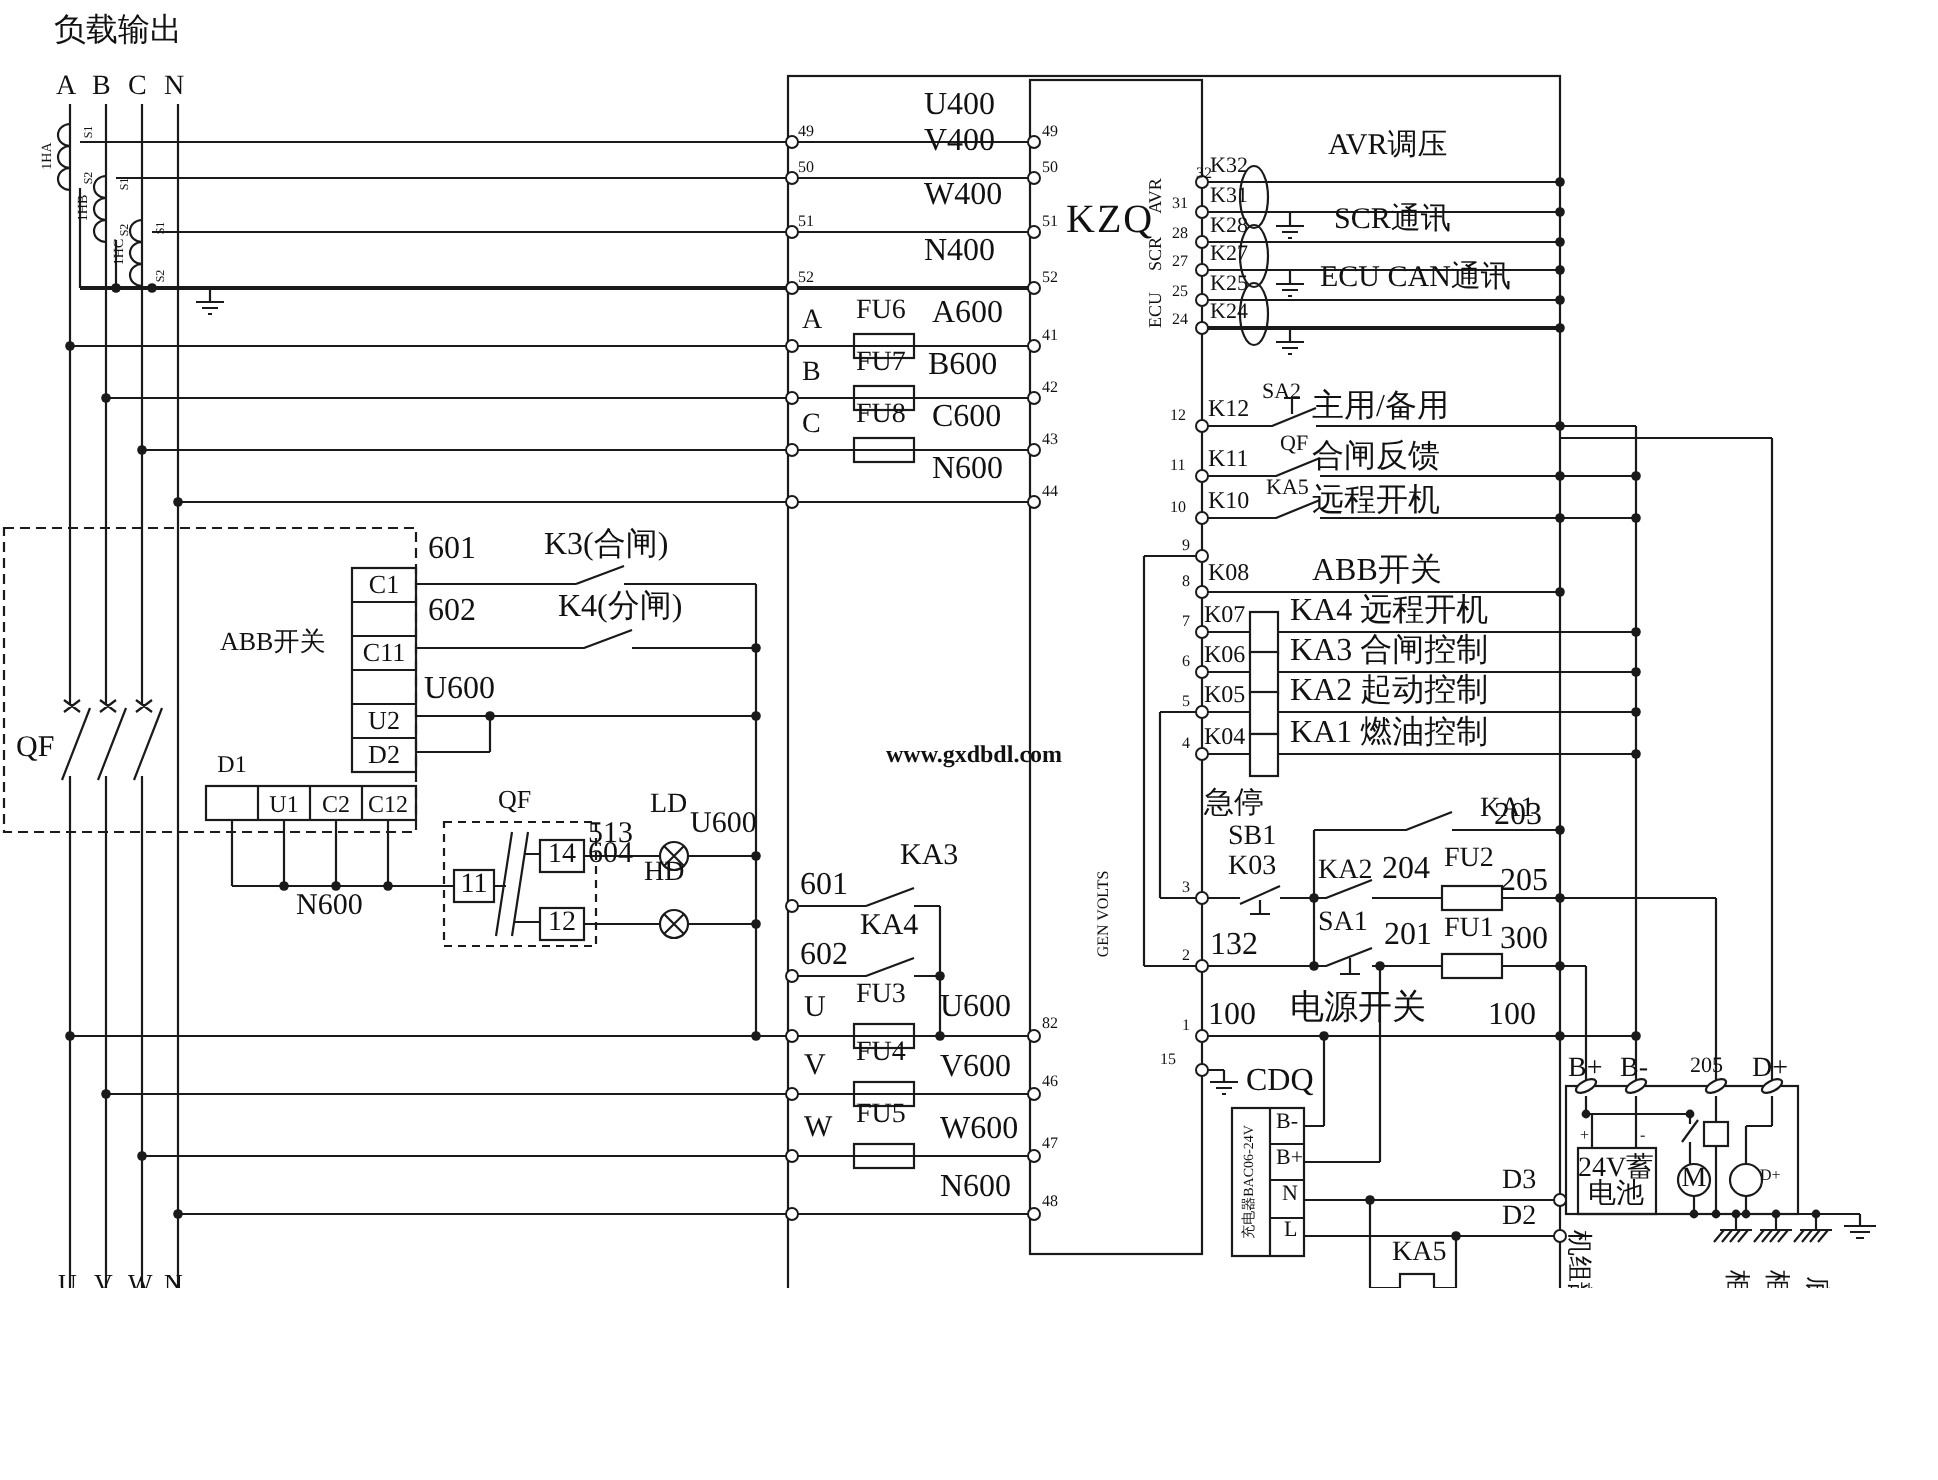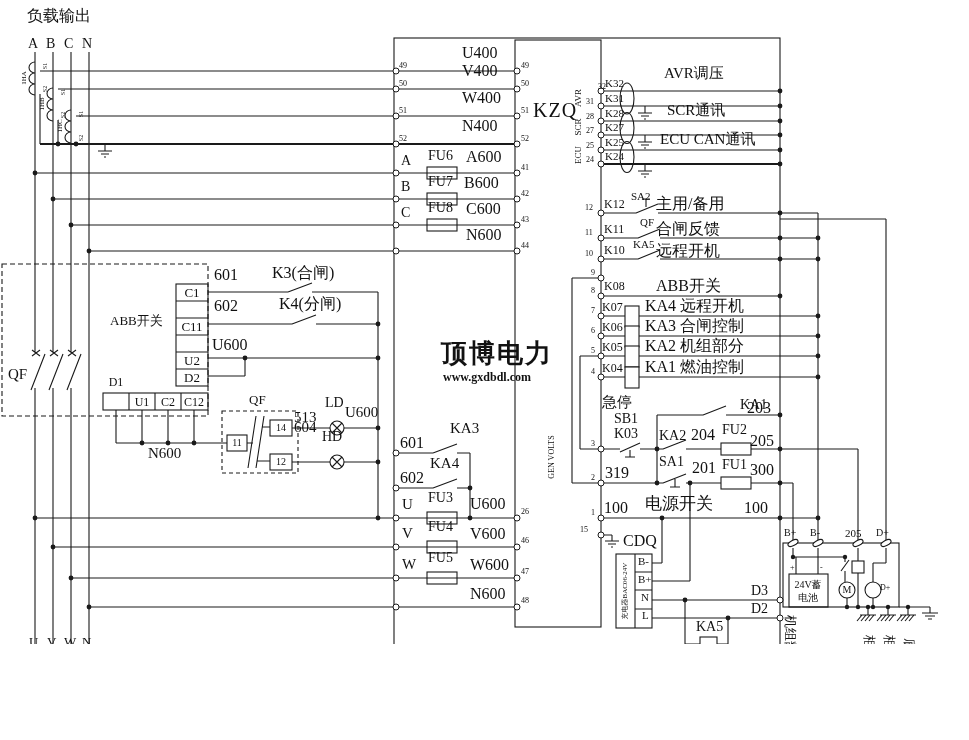--- a/index.html
+++ b/index.html
@@ -5,21 +5,21 @@
   html,body{margin:0;padding:0;background:#fff;}
   #wrap{position:relative;width:969px;height:644px;background:#fff;overflow:hidden;
         font-family:"Liberation Serif","DejaVu Serif",serif;color:#111;}
   #cv{position:absolute;left:0;top:0;}
   .lbl{position:absolute;white-space:nowrap;line-height:1;color:#111;}
   .ctr{transform:translate(-50%,-50%);}
   .rot{transform:translate(-50%,-50%) rotate(-90deg);}
   .rotcw{transform:translate(-50%,-50%) rotate(90deg);}
   .b{font-weight:bold;}
   .s6{font-size:6px;}.s7{font-size:7px;}.s8{font-size:8px;}.s9{font-size:9px;}
-  .s10{font-size:10px;}.s11{font-size:11px;}.s12{font-size:12px;}.s13{font-size:13px;}
+  .s10{font-size:14px;}.s11{font-size:11px;}.s12{font-size:12px;}.s13{font-size:13px;}
   .s14{font-size:14px;}.s15{font-size:15px;}.s16{font-size:16px;}.s17{font-size:17px;}
   .s20{font-size:20px;letter-spacing:1px;}.s26{font-size:26px;letter-spacing:2px;}
 </style>
 </head>
 <body>
 <div id="wrap">
 
 <svg id="cv" width="969" height="740" viewBox="0 0 969 740">
 
   <g stroke="#1a1a1a" stroke-width="1.1" fill="none">
@@ -273,21 +273,21 @@
 <span class="lbl s8" style="left:399px;top:107px">51</span>
 <span class="lbl s8" style="left:399px;top:135px">52</span>
 <span class="lbl s8" style="left:521px;top:62px">49</span>
 <span class="lbl s8" style="left:521px;top:80px">50</span>
 <span class="lbl s8" style="left:521px;top:107px">51</span>
 <span class="lbl s8" style="left:521px;top:135px">52</span>
 <span class="lbl s8" style="left:521px;top:164px">41</span>
 <span class="lbl s8" style="left:521px;top:190px">42</span>
 <span class="lbl s8" style="left:521px;top:216px">43</span>
 <span class="lbl s8" style="left:521px;top:242px">44</span>
-<span class="lbl s8" style="left:521px;top:508px">26</span>
+<span class="lbl s8" style="left:521px;top:508px">82</span>
 <span class="lbl s8" style="left:521px;top:537px">46</span>
 <span class="lbl s8" style="left:521px;top:568px">47</span>
 <span class="lbl s8" style="left:521px;top:597px">48</span>
 
 <span class="lbl s20" style="left:533px;top:100px">KZQ</span>
 <span class="lbl s9 rot" style="left:578px;top:98px">AVR</span>
 <span class="lbl s9 rot" style="left:578px;top:127px">SCR</span>
 <span class="lbl s9 rot" style="left:578px;top:155px">ECU</span>
 <span class="lbl s8 rot" style="left:552px;top:457px">GEN VOLTS</span>
 
@@ -330,38 +330,38 @@
 <span class="lbl s12" style="left:604px;top:244px">K10</span>
 <span class="lbl s11" style="left:633px;top:239px">KA5</span>
 <span class="lbl s16" style="left:656px;top:243px">远程开机</span>
 <span class="lbl s12" style="left:604px;top:280px">K08</span>
 <span class="lbl s16" style="left:656px;top:278px">ABB开关</span>
 <span class="lbl s12" style="left:602px;top:301px">K07</span>
 <span class="lbl s16" style="left:645px;top:298px">KA4 远程开机</span>
 <span class="lbl s12" style="left:602px;top:321px">K06</span>
 <span class="lbl s16" style="left:645px;top:318px">KA3 合闸控制</span>
 <span class="lbl s12" style="left:602px;top:341px">K05</span>
-<span class="lbl s16" style="left:645px;top:338px">KA2 机组部分</span>
+<span class="lbl s16" style="left:645px;top:338px">KA2 起动控制</span>
 <span class="lbl s12" style="left:602px;top:362px">K04</span>
 <span class="lbl s16" style="left:645px;top:359px">KA1 燃油控制</span>
 
 <span class="lbl s15" style="left:602px;top:395px">急停</span>
 <span class="lbl s14" style="left:614px;top:412px">SB1</span>
 <span class="lbl s14" style="left:614px;top:427px">K03</span>
 <span class="lbl s14" style="left:740px;top:398px">KA1</span>
 <span class="lbl s16" style="left:747px;top:400px">203</span>
 <span class="lbl s14" style="left:659px;top:429px">KA2</span>
 <span class="lbl s16" style="left:691px;top:427px">204</span>
 <span class="lbl s14" style="left:722px;top:423px">FU2</span>
 <span class="lbl s16" style="left:750px;top:433px">205</span>
 <span class="lbl s14" style="left:659px;top:455px">SA1</span>
 <span class="lbl s16" style="left:692px;top:460px">201</span>
 <span class="lbl s14" style="left:722px;top:458px">FU1</span>
 <span class="lbl s16" style="left:750px;top:462px">300</span>
-<span class="lbl s16" style="left:605px;top:465px">319</span>
+<span class="lbl s16" style="left:605px;top:465px">132</span>
 <span class="lbl s16" style="left:604px;top:500px">100</span>
 <span class="lbl s17" style="left:645px;top:495px">电源开关</span>
 <span class="lbl s16" style="left:744px;top:500px">100</span>
 
 <span class="lbl s16" style="left:623px;top:533px">CDQ</span>
 <span class="lbl s7 rot" style="left:625px;top:591px">充电器BAC06-24V</span>
 <span class="lbl s11" style="left:638px;top:556px">B-</span>
 <span class="lbl s11" style="left:638px;top:574px">B+</span>
 <span class="lbl s11" style="left:641px;top:592px">N</span>
 <span class="lbl s11" style="left:642px;top:610px">L</span>
@@ -424,16 +424,15 @@
 <span class="lbl s10 ctr" style="left:808px;top:598px">电池</span>
 <span class="lbl s8" style="left:790px;top:564px">+</span>
 <span class="lbl s8" style="left:820px;top:564px">-</span>
 <span class="lbl s10 ctr" style="left:847px;top:590px">M</span>
 <span class="lbl s8" style="left:880px;top:584px">D+</span>
 <span class="lbl s13 rotcw" style="left:790px;top:641px">机组部分</span>
 <span class="lbl s13 rotcw" style="left:869px;top:648px">柜体</span>
 <span class="lbl s13 rotcw" style="left:889px;top:648px">柜门</span>
 <span class="lbl s13 rotcw" style="left:909px;top:651px">底盘</span>
 
-<span class="lbl s26 b" style="left:441px;top:341px">顶博电力</span>
 <span class="lbl s12 b" style="left:443px;top:371px">www.gxdbdl.com</span>
 
 </div>
 
 </body></html>

